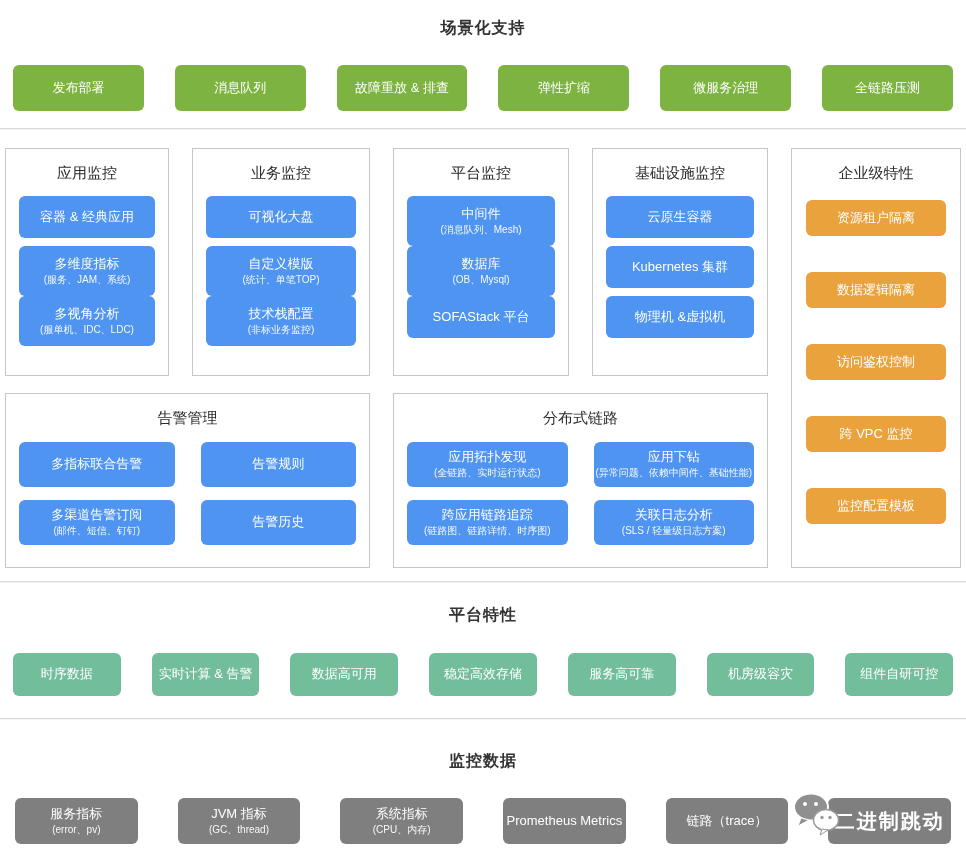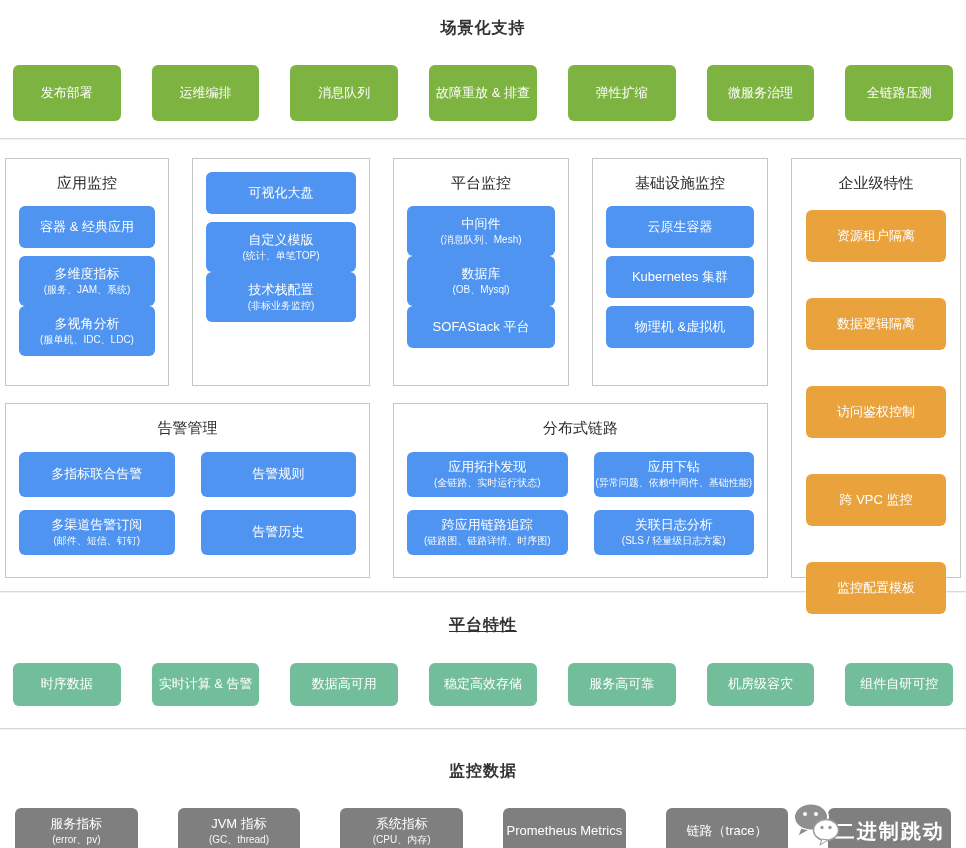--- a/index.html
+++ b/index.html
@@ -37,21 +37,21 @@
     color: #fff;
     font-size: 13px;
     display: flex;
     flex-direction: column;
     align-items: center;
     justify-content: center;
     text-align: center;
     line-height: 1.25;
   }
   .pill .sub { font-size: 10px; opacity: .95; margin-top: 2px; }
-  .green { background: #7db340; height: 56px; }
+  .green { background: #7db340; height: 46px; }
   .teal  { background: #72bd9a; height: 43px; }
   .gray  { background: #7f7f7f; height: 46px; }
   .blue  { background: #4e94f0; }
   .orange{ background: #e9a23c; }
   
   .main-grid {
     display: grid;
     grid-template-columns: 164px 178px 176px 176px 170px;
     grid-template-rows: 228px 175px;
     gap: 17px 23px;
@@ -79,33 +79,33 @@
   .col-btns .blk { height: 42px; align-self: start; }
   .col-btns .blk.two { height: 50px; }
   .ent-box { grid-column: 5; grid-row: 1 / span 2; }
   .ent-btns {
     display: flex;
     flex-direction: column;
     gap: 36px;
     padding: 0 14px;
     margin-top: 17px;
   }
-  .ent-btns .blk { height: 52px; }
+  .ent-btns .blk { height: 36px; }
   .wide-alert { grid-column: 1 / span 2; grid-row: 2; }
   .wide-trace { grid-column: 3 / span 2; grid-row: 2; }
   .grid2 {
     display: grid;
     grid-template-columns: 1fr 1fr;
     gap: 13px 26px;
     padding: 0 13px;
     margin-top: 14px;
   }
   .grid2 .blk { min-height: 45px; }
   
-  .platform-section .section-title { margin-top: 22px; margin-bottom: 27px; text-decoration: underline; }
+  .platform-section .section-title { margin-top: 22px; margin-bottom: 27px; }
   .platform-section { margin-bottom: 22px; }
   
   .data-section .section-title { margin-top: 31px; margin-bottom: 26px; }
   .row6 {
     display: flex;
     gap: 40px;
     padding: 0 15px;
     position: relative;
   }
   .row6 .pill { flex: 1; }
@@ -125,21 +125,20 @@
     height: 46px;
   }
 </style>
 </head>
 <body>
 
 <div class="top-section">
   <div class="section-title">场景化支持</div>
   <div class="row7">
     <div class="pill green">发布部署</div>
-    <div class="pill green">运维编排</div>
     <div class="pill green">消息队列</div>
     <div class="pill green">故障重放 &amp; 排查</div>
     <div class="pill green">弹性扩缩</div>
     <div class="pill green">微服务治理</div>
     <div class="pill green">全链路压测</div>
   </div>
 </div>
 
 <div class="divider" style="margin-top:17px"></div>
 
@@ -156,20 +155,21 @@
         <span class="sub">(服务、JAM、系统)</span>
       </div>
       <div class="pill blue blk two">
         <span>多视角分析</span>
         <span class="sub">(服单机、IDC、LDC)</span>
       </div>
     </div>
   </div>
 
   <div class="box">
+    <div class="box-title">业务监控</div>
     <div class="col-btns">
       <div class="pill blue blk">
         <span>可视化大盘</span>
       </div>
       <div class="pill blue blk two">
         <span>自定义模版</span>
         <span class="sub">(统计、单笔TOP)</span>
       </div>
       <div class="pill blue blk two">
         <span>技术栈配置</span>

